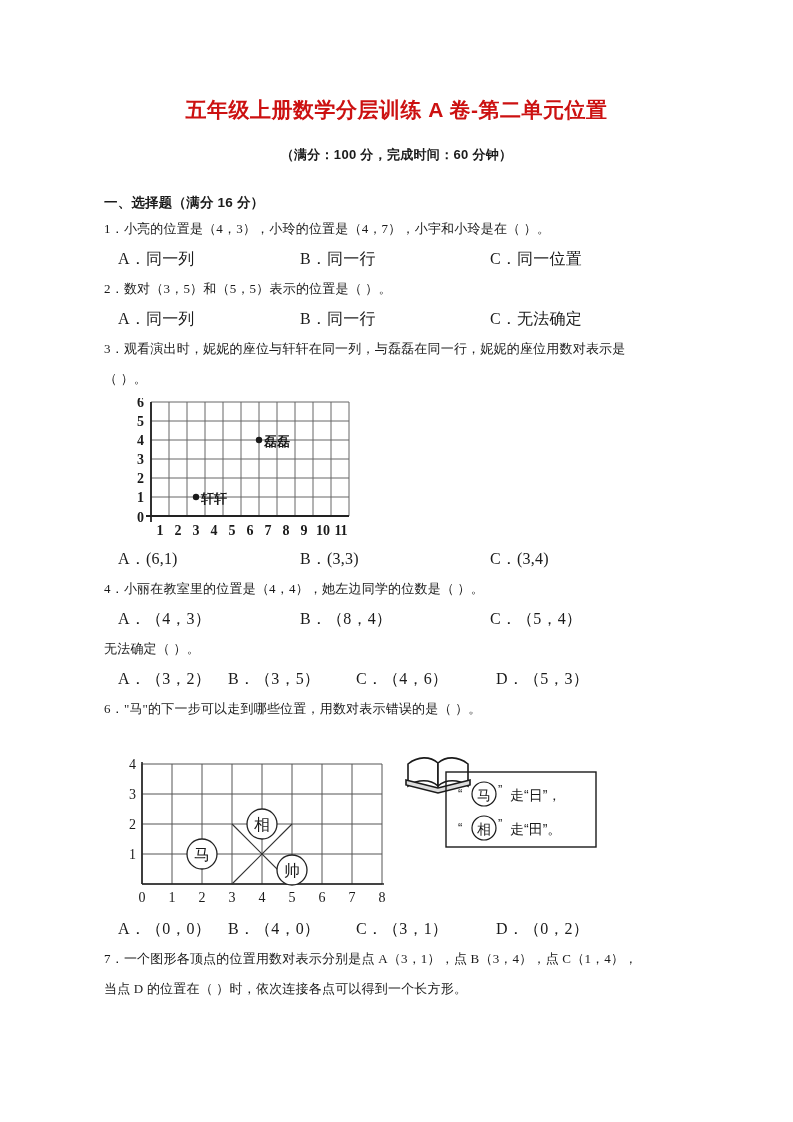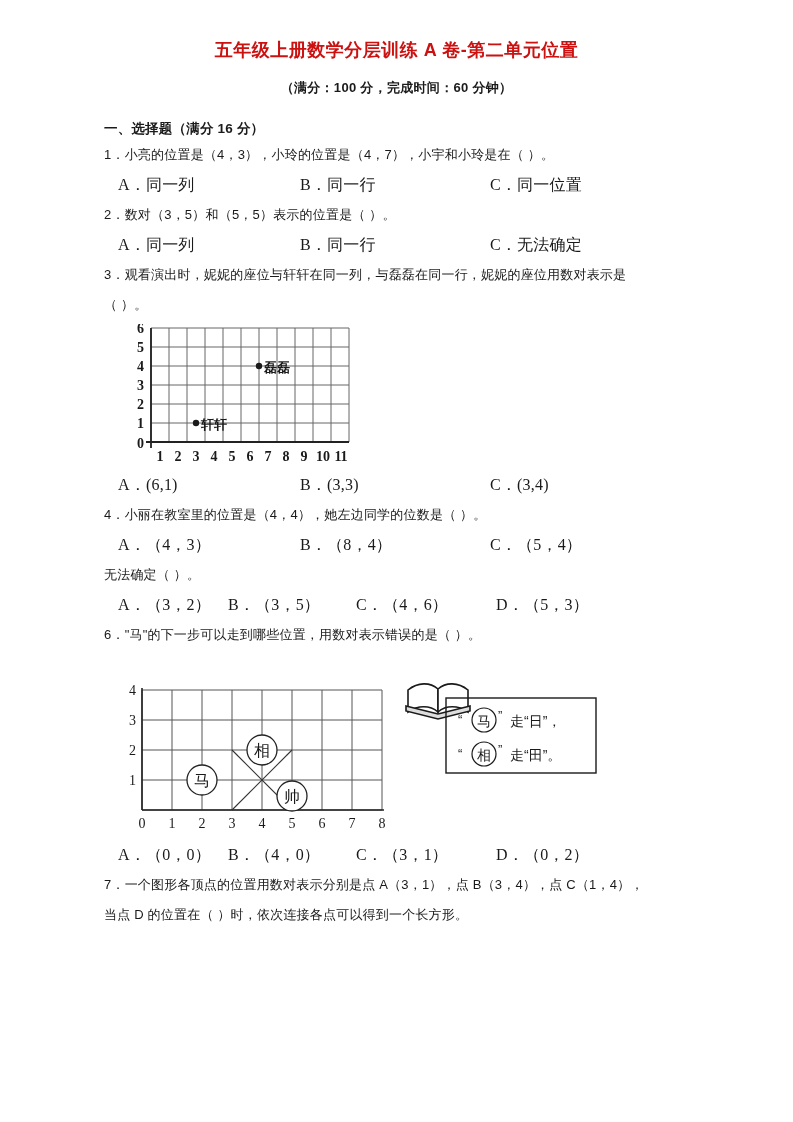--- a/index.html
+++ b/index.html
@@ -23,33 +23,33 @@
     position: absolute;
     left: 104px;
     top: 0;
     width: 585px;
   }
 
   
   .doc-title {
     color: #cc1111;
     font-weight: bold;
-    font-size: 18px;
+    font-size: 21px;
     text-align: center;
     letter-spacing: 0.5px;
     margin: 0;
-    padding-top: 40px;
+    padding-top: 97px;
     line-height: 1.2;
     font-family: "Liberation Sans", "DejaVu Sans", sans-serif;
   }
   .doc-subtitle {
     text-align: center;
     font-weight: bold;
     font-size: 13px;
-    margin: 5px;
+    margin: 12px;
     padding-top: 12px;
     letter-spacing: 0.3px;
     font-family: "Liberation Sans", "DejaVu Sans", sans-serif;
   }
 
   
   .section-head {
     font-weight: bold;
     font-size: 13.5px;
     margin: 0;
@@ -59,21 +59,21 @@
     font-family: "Liberation Sans", "DejaVu Sans", sans-serif;
   }
 
   
   .q-stem {
     font-size: 13px;
     line-height: 30px;
     margin: 0;
     letter-spacing: 0.2px;
     text-align: justify;
-    font-family: Liberation Sans, sans-serif;
+    font-family: Liberation Serif, serif;
   }
 
   .opts {
     font-size: 16px;
     line-height: 30px;
     position: relative;
     height: 30px;
     letter-spacing: 0.2px;
     font-family: Liberation Serif, serif;
   }

